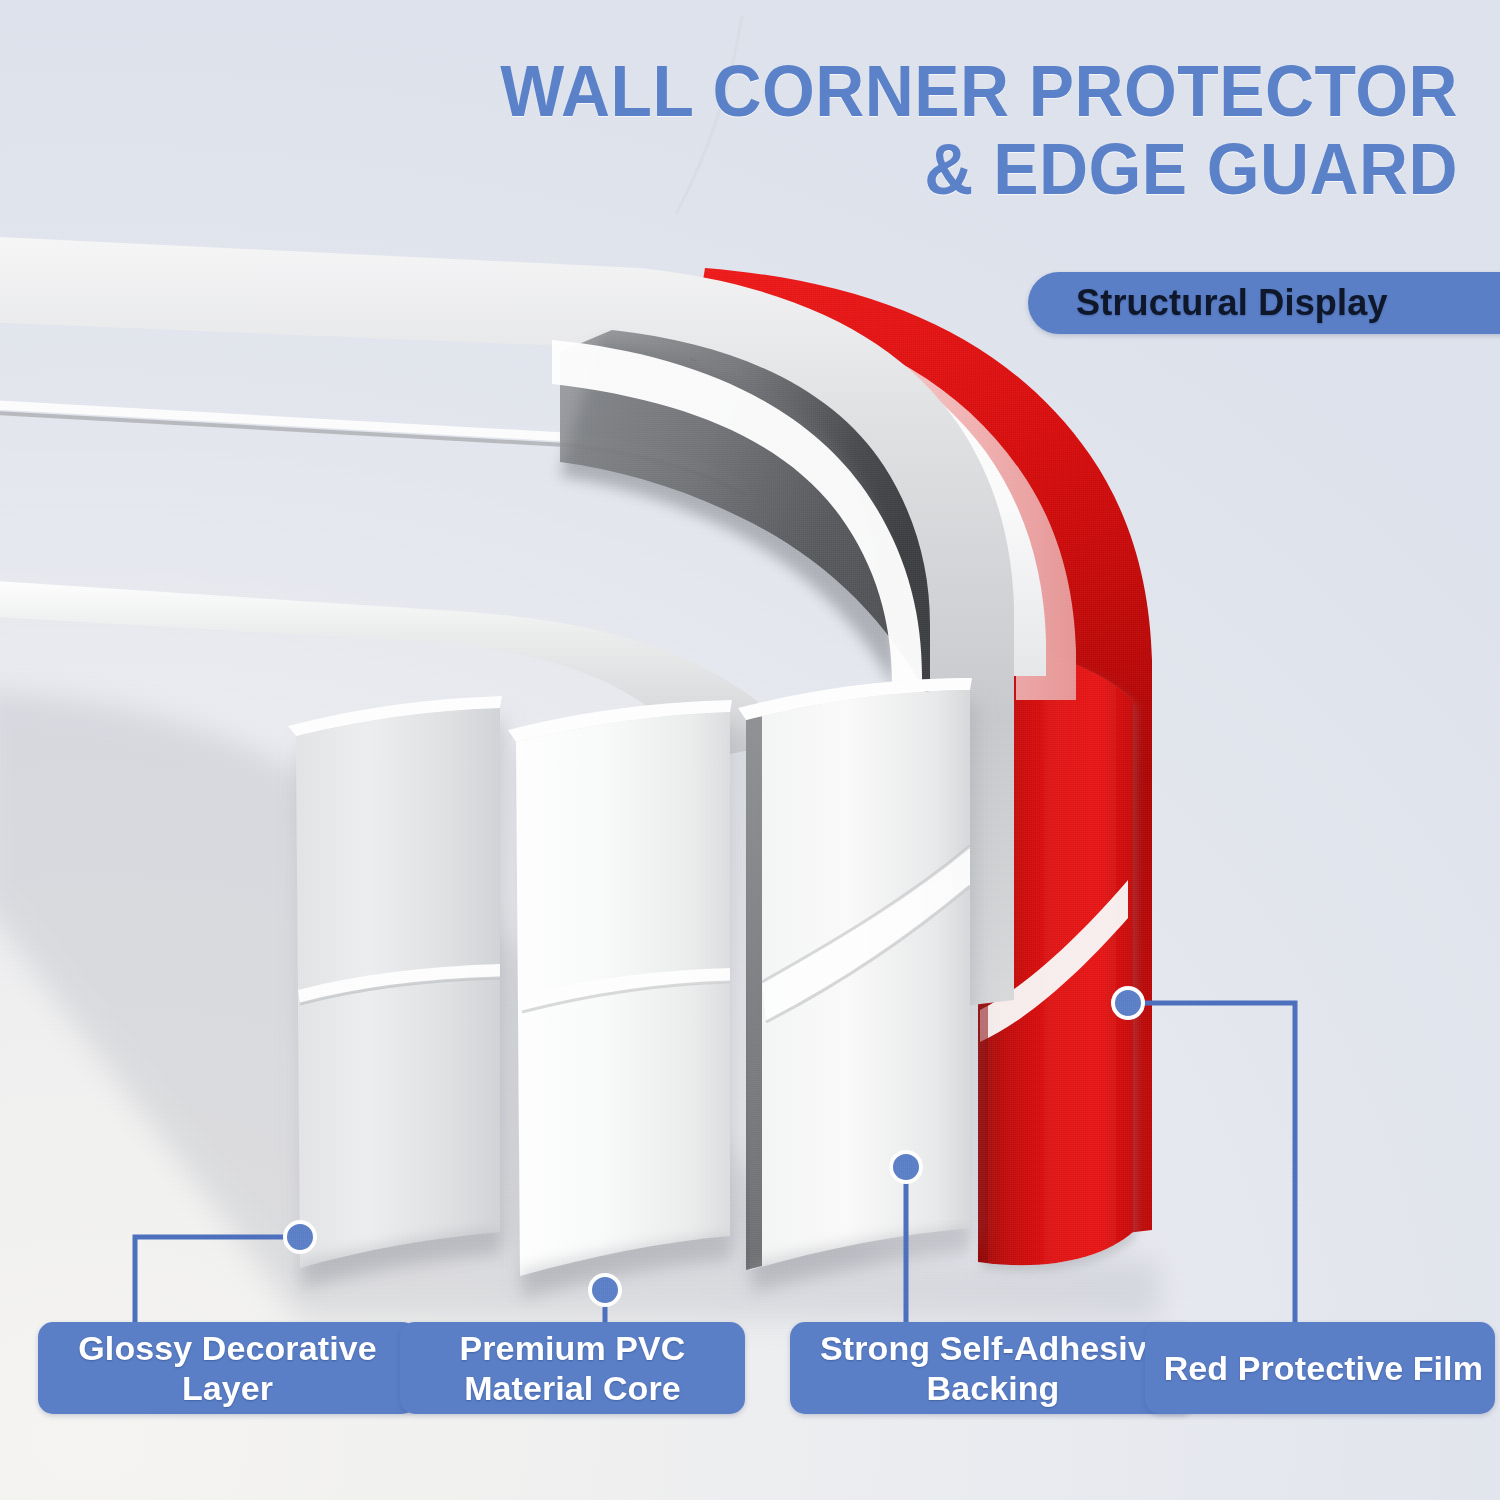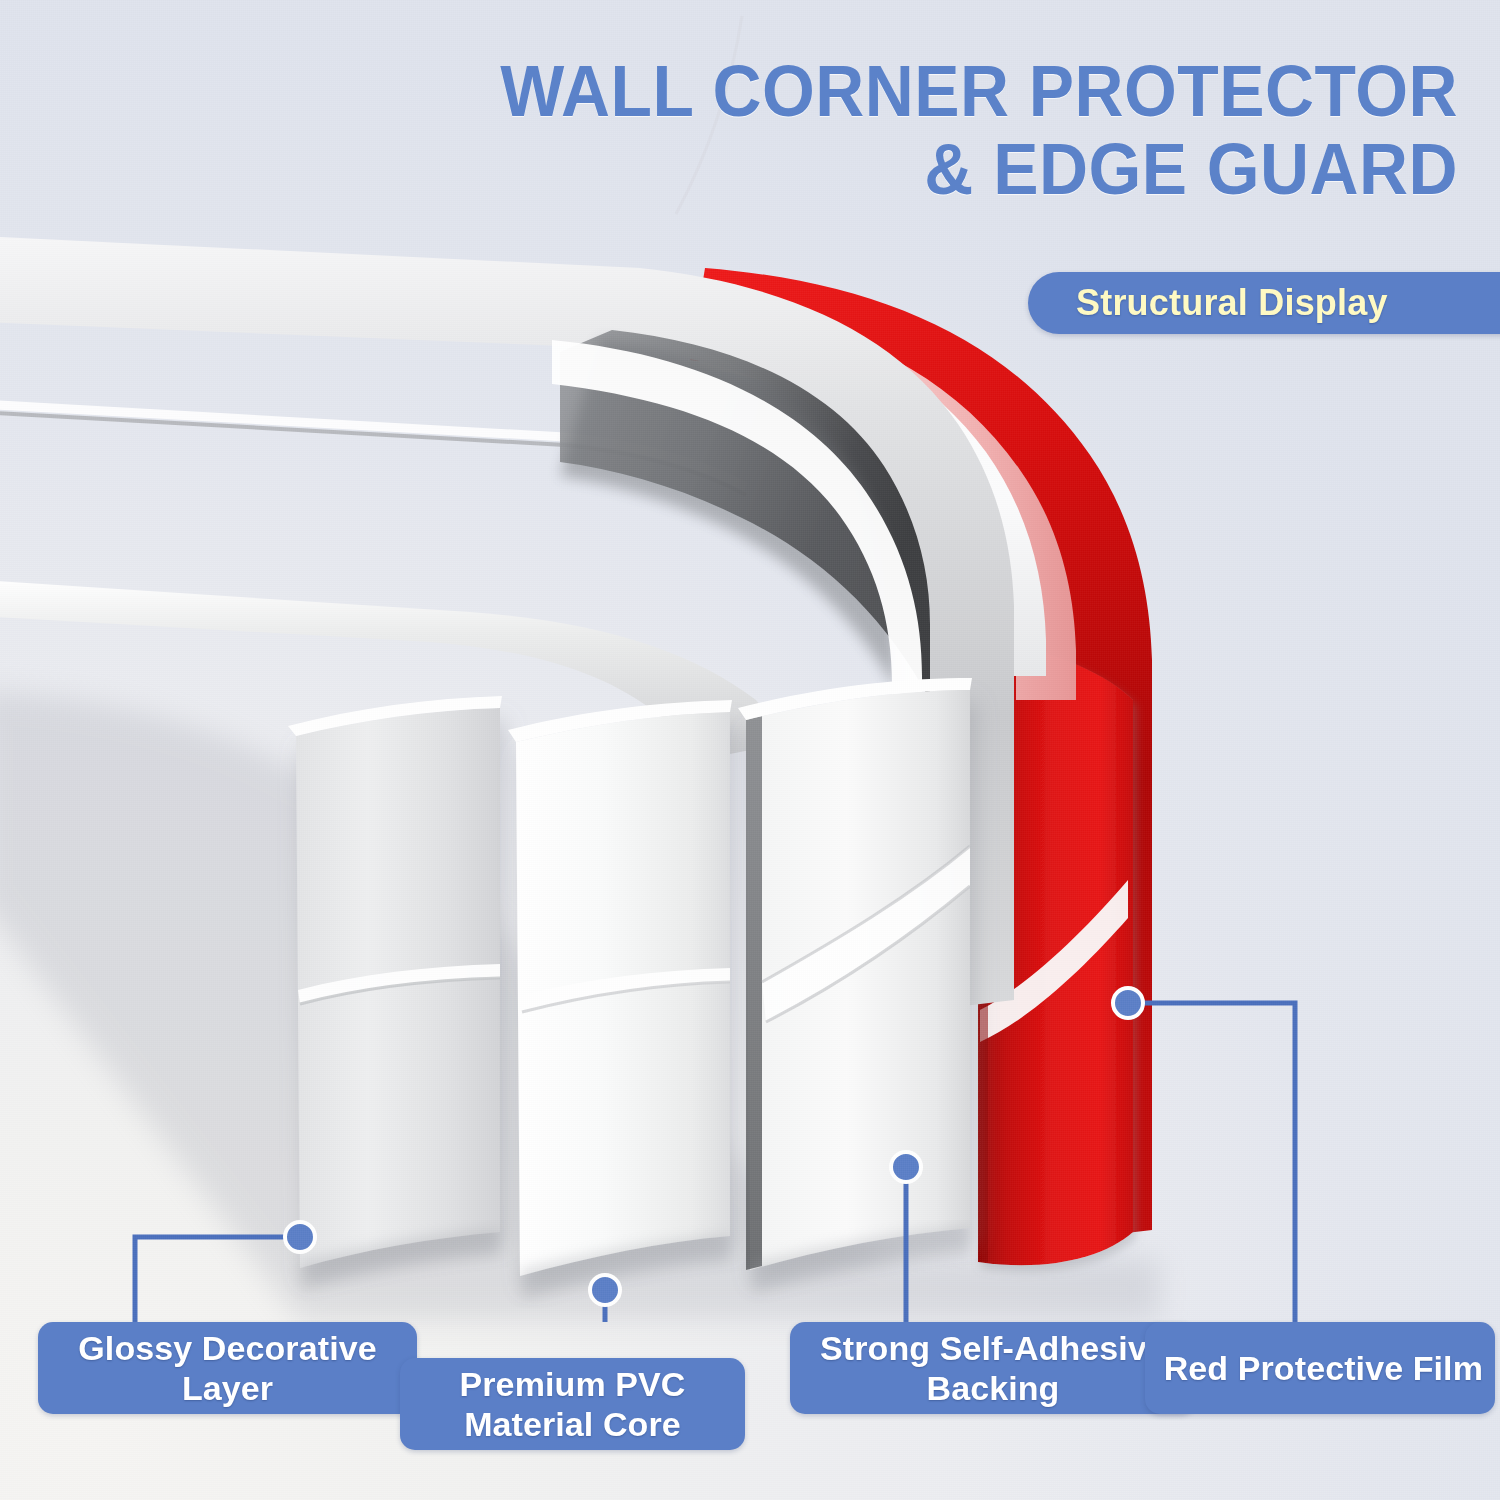--- a/index.html
+++ b/index.html
@@ -45,21 +45,21 @@
     position:absolute;left:1028px;top:272px;
     height:62px;width:520px;
     background:#5b7fc7;
     border-radius:31px 0 0 31px;
     box-shadow:0 2px 5px rgba(40,60,110,.22);
     display:flex;align-items:center;
     padding-left:48px;
     box-sizing:border-box;
   }
   .badge span{
-    color:#fef9c3;font-size:36px;font-weight:700;
+    color:#0f172a;font-size:36px;font-weight:700;
     letter-spacing:.2px;
     text-shadow:0 1px 2px rgba(30,50,100,.35);
     white-space:nowrap;
   }
 
   
   .label{
     position:absolute;
     background:#5b7fc7;
     border-radius:15px;
@@ -69,21 +69,21 @@
     box-sizing:border-box;
     padding:0 12px;
   }
   .label .txt{
     color:#fff;font-weight:700;font-size:34px;line-height:1.18;
     letter-spacing:.1px;
     text-shadow:0 1px 2px rgba(30,50,100,.38);
     white-space:pre-line;
   }
   #label-1{left:38px;top:1322px;width:379px;height:92px;}
-  #label-2{left:400px;top:1322px;width:345px;height:92px;margin-top:36px;}
+  #label-2{left:400px;top:1322px;width:345px;height:92px;}
   #label-3{left:790px;top:1322px;width:406px;height:92px;}
   #label-4{left:1145px;top:1322px;width:350px;height:92px;justify-content:flex-end;}
 
   
   #leaders{position:absolute;left:0;top:0;width:1500px;height:1500px;pointer-events:none;}
 </style>
 </head>
 <body>
 
 <div id="stage">

